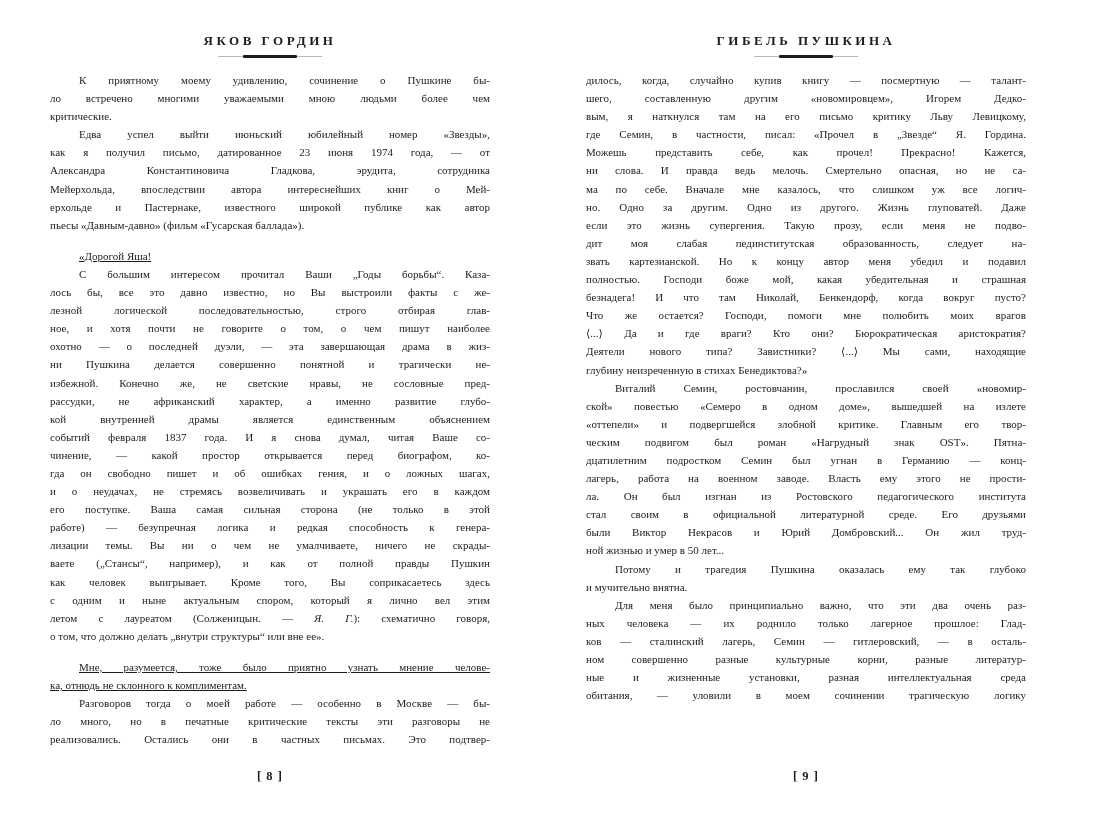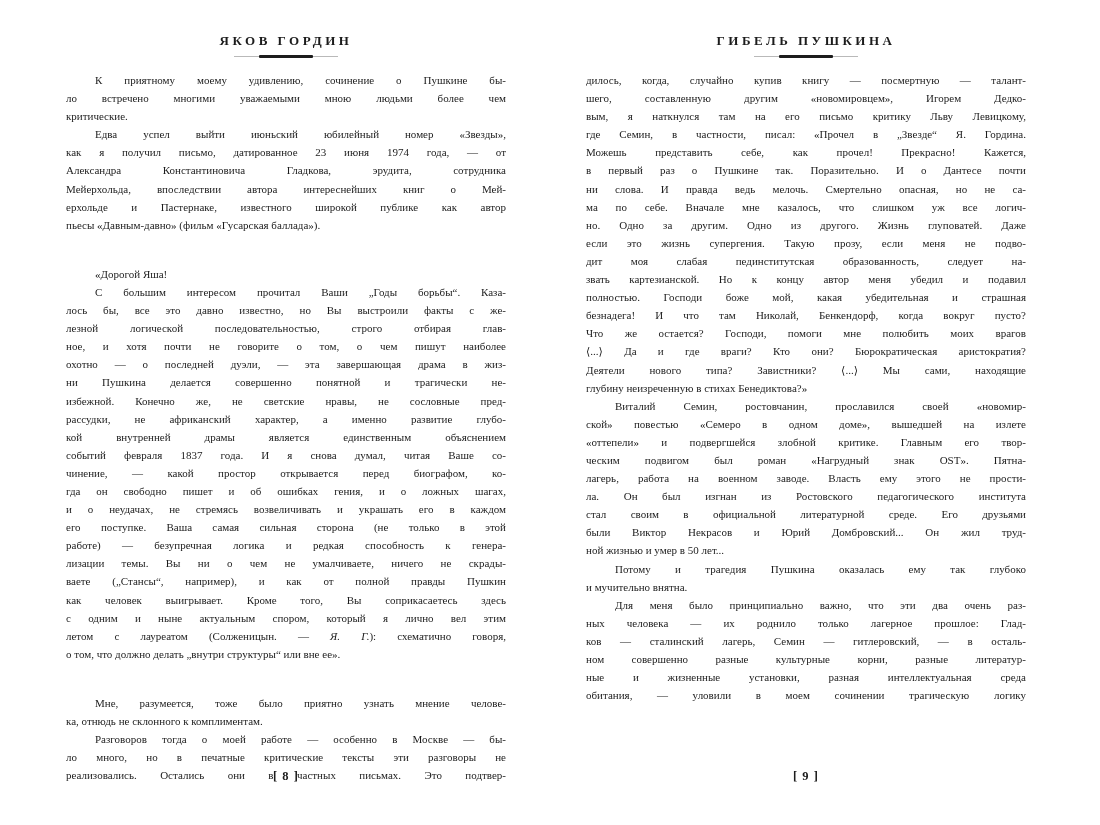--- a/index.html
+++ b/index.html
@@ -11,21 +11,21 @@
     font-family: "Liberation Serif", "DejaVu Serif", serif;
     color: var(--ink, #1c1c1c);
     overflow: hidden;
   }
   .page {
     position: absolute;
     top: 30px;
     width: 440px;
     height: 765px;
   }
-  .page-left  { left: 66px; }
+  .page-left  { left: 50px; }
   .page-right { left: 586px; }
 
   .running-head {
     text-align: center;
     font-weight: 700;
     font-size: 13px;
     letter-spacing: 3.5px;
     line-height: 16px;
     padding-top: 3px;
     white-space: nowrap;
@@ -50,21 +50,21 @@
     background: var(--ink, #1c1c1c);
     border-radius: 1px;
   }
 
   .body-text {
     margin-top: 13px;
     font-size: 11px;
     line-height: 18.1px;
   }
   .para { margin: 0; }
-  .para.space-before { margin-top: 31px; }
+  .para.space-before { margin-top: 13px; text-decoration: underline; }
   .line {
     text-align: justify;
     text-align-last: justify;
     height: 18.1px;
     overflow: hidden;
     white-space: normal;
   }
   .line.last { text-align-last: left; }
   .para.indent .line:first-child { text-indent: 29px; }
 
@@ -148,39 +148,39 @@
       <div class="rule-thin"></div>
       <div class="rule-thick"></div>
     </div>
     <div class="body-text" id="right-body">
         <div class="para">
           <div class="line">дилось, когда, случайно купив книгу — посмертную — талант-</div>
           <div class="line">шего, составленную другим «новомировцем», Игорем Дедко-</div>
           <div class="line">вым, я наткнулся там на его письмо критику Льву Левицкому,</div>
           <div class="line">где Семин, в частности, писал: «Прочел в „Звезде“ Я. Гордина.</div>
           <div class="line">Можешь представить себе, как прочел! Прекрасно! Кажется,</div>
-          <div class="line">в первый раз о Пушкине так. Поразительно. И о Дантесе почти</div>
           <div class="line">ни слова. И правда ведь мелочь. Смертельно опасная, но не са-</div>
           <div class="line">ма по себе. Вначале мне казалось, что слишком уж все логич-</div>
           <div class="line">но. Одно за другим. Одно из другого. Жизнь глуповатей. Даже</div>
           <div class="line">если это жизнь супергения. Такую прозу, если меня не подво-</div>
           <div class="line">дит моя слабая пединститутская образованность, следует на-</div>
           <div class="line">звать картезианской. Но к концу автор меня убедил и подавил</div>
           <div class="line">полностью. Господи боже мой, какая убедительная и страшная</div>
           <div class="line">безнадега! И что там Николай, Бенкендорф, когда вокруг пусто?</div>
           <div class="line">Что же остается? Господи, помоги мне полюбить моих врагов</div>
           <div class="line">⟨...⟩ Да и где враги? Кто они? Бюрократическая аристократия?</div>
           <div class="line">Деятели нового типа? Завистники? ⟨...⟩ Мы сами, находящие</div>
           <div class="line last">глубину неизреченную в стихах Бенедиктова?»</div>
         </div>
         <div class="para indent">
           <div class="line">Виталий Семин, ростовчанин, прославился своей «новомир-</div>
           <div class="line">ской» повестью «Семеро в одном доме», вышедшей на излете</div>
           <div class="line">«оттепели» и подвергшейся злобной критике. Главным его твор-</div>
           <div class="line">ческим подвигом был роман «Нагрудный знак OST». Пятна-</div>
+          <div class="line">дцатилетним подростком Семин был угнан в Германию — конц-</div>
           <div class="line">лагерь, работа на военном заводе. Власть ему этого не прости-</div>
           <div class="line">ла. Он был изгнан из Ростовского педагогического института</div>
           <div class="line">стал своим в официальной литературной среде. Его друзьями</div>
           <div class="line">были Виктор Некрасов и Юрий Домбровский... Он жил труд-</div>
           <div class="line last">ной жизнью и умер в 50 лет...</div>
         </div>
         <div class="para indent">
           <div class="line">Потому и трагедия Пушкина оказалась ему так глубоко</div>
           <div class="line last">и мучительно внятна.</div>
         </div>

